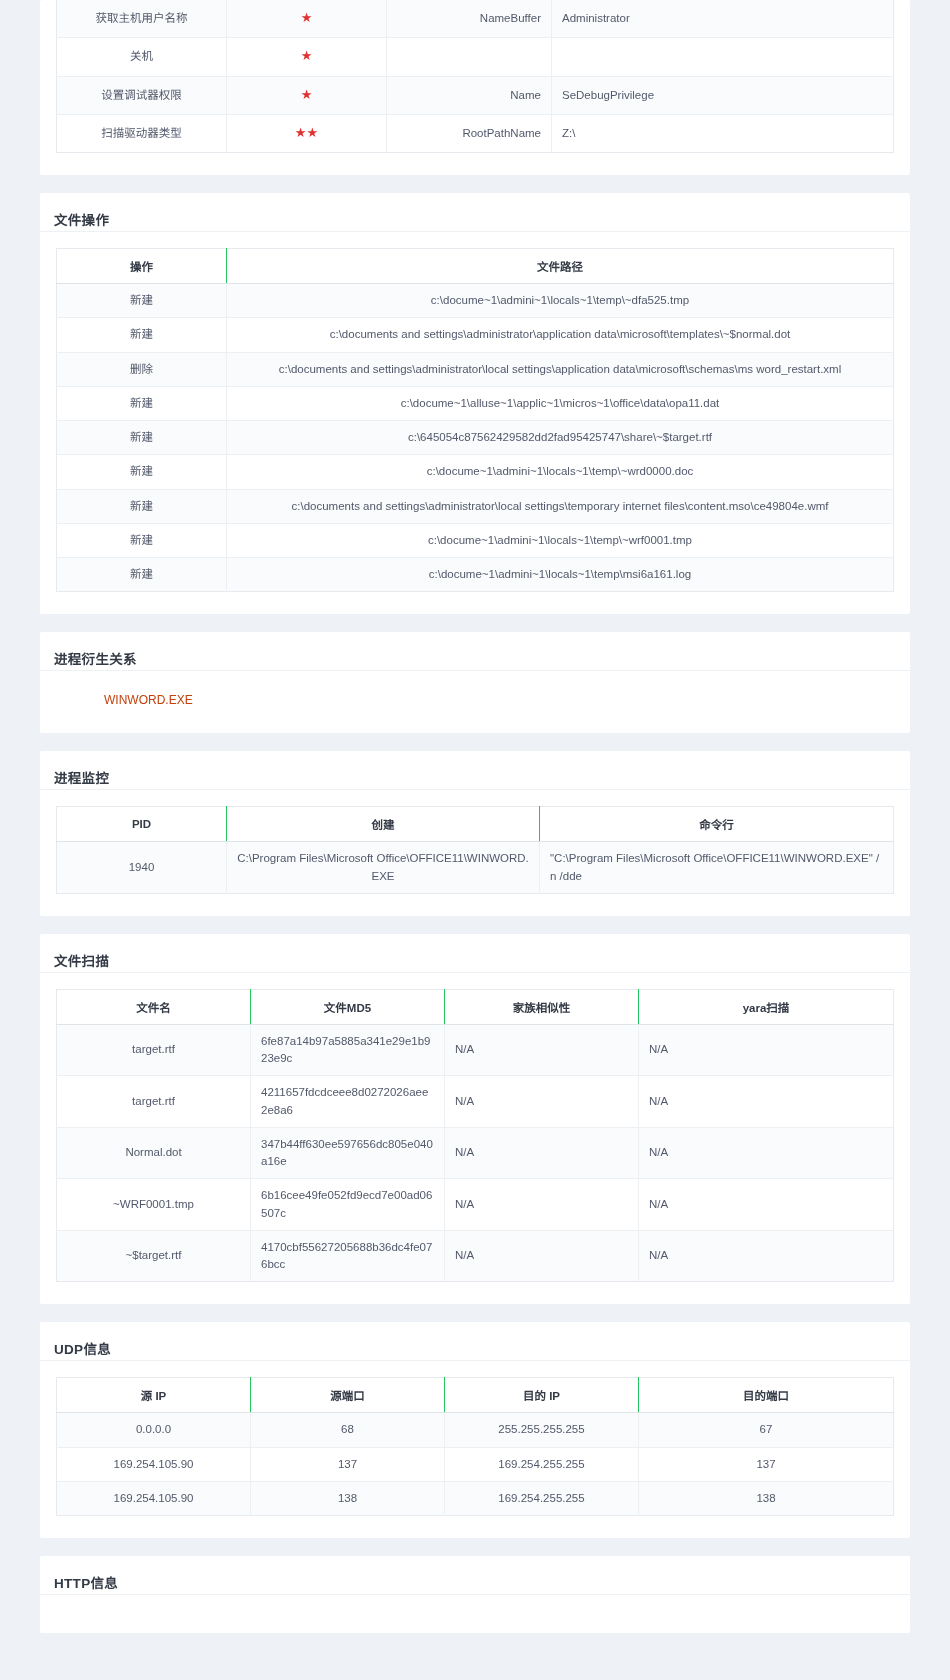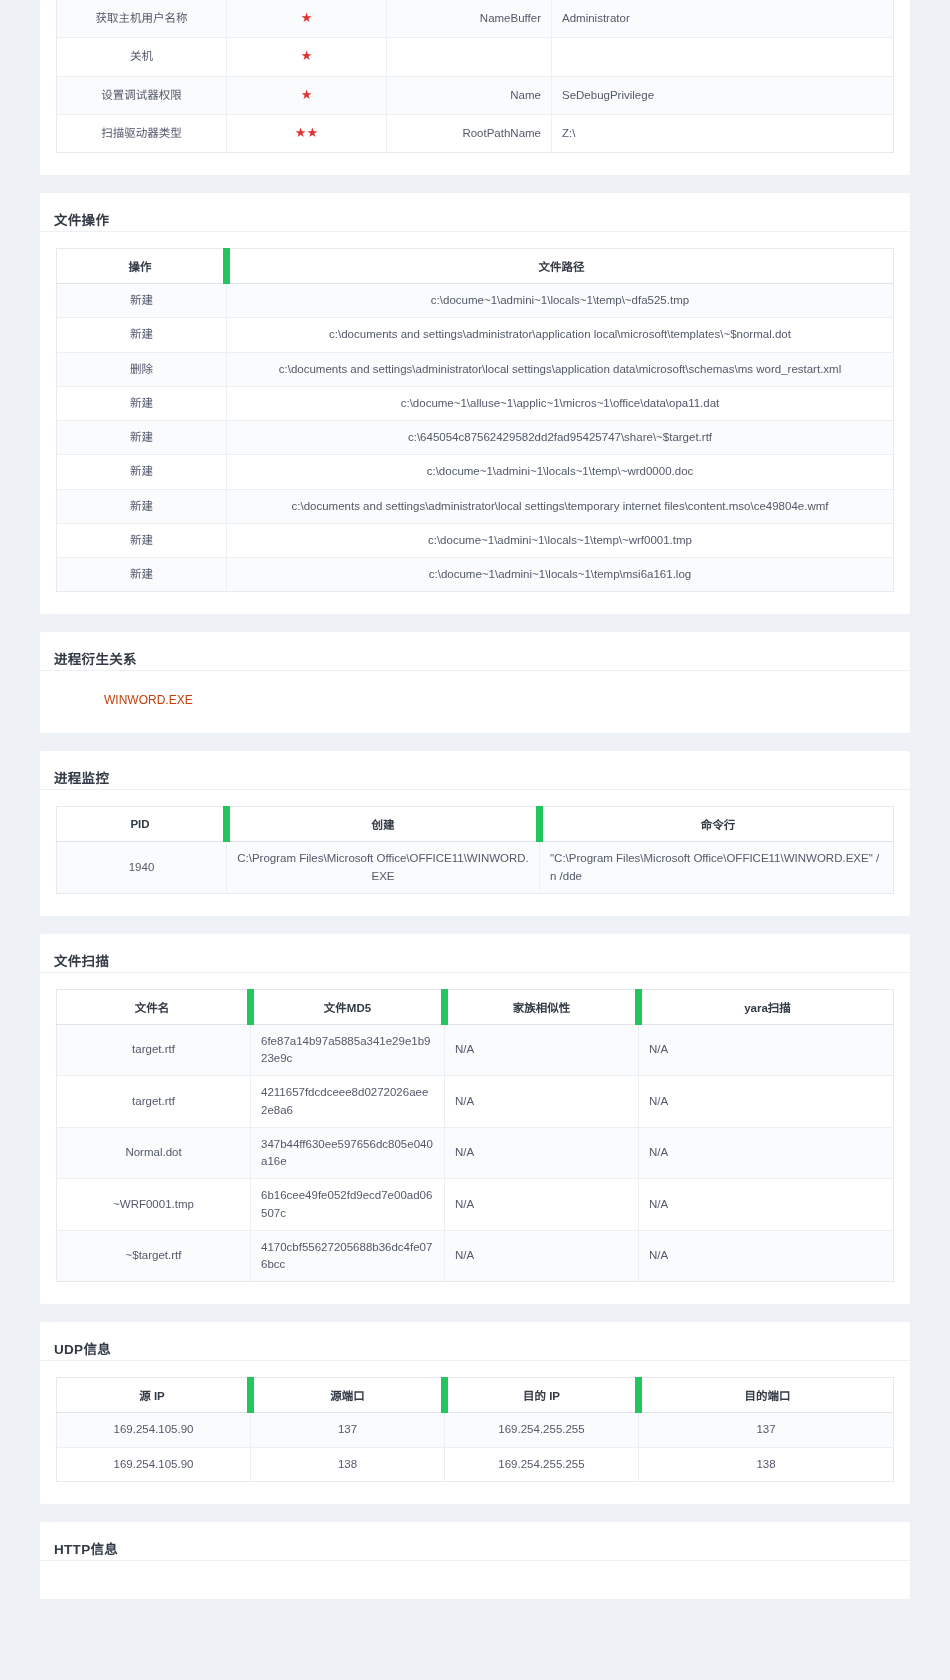--- a/index.html
+++ b/index.html
@@ -50,21 +50,21 @@
     font-size: 11.5px;
     table-layout: fixed;
   }
   table.grid th {
     background: #ffffff;
     color: #333a45;
     font-weight: bold;
     font-size: 11.5px;
     text-align: center;
     padding: 9px 8px;
-    border-right: 7px solid #22c55e;
+    border-right: 1px solid #22c55e;
     border-bottom: 1px solid #dfe4e9;
     white-space: nowrap;
   }
   table.grid th:last-child { border-right: none; }
   table.grid td {
     padding: 8px 10px;
     border-right: 1px solid #edf0f3;
     border-bottom: 1px solid #edf0f3;
     color: #52596b;
     font-size: 11.5px;
@@ -147,21 +147,21 @@
             <th>文件路径</th>
           </tr>
         </thead>
         <tbody>
           <tr>
               <td class="c">新建</td>
               <td class="c">c:\docume~1\admini~1\locals~1\temp\~dfa525.tmp</td>
             </tr>
           <tr>
               <td class="c">新建</td>
-              <td class="c">c:\documents and settings\administrator\application local\microsoft\templates\~$normal.dot</td>
+              <td class="c">c:\documents and settings\administrator\application data\microsoft\templates\~$normal.dot</td>
             </tr>
           <tr>
               <td class="c">删除</td>
               <td class="c">c:\documents and settings\administrator\local settings\application data\microsoft\schemas\ms word_restart.xml</td>
             </tr>
           <tr>
               <td class="c">新建</td>
               <td class="c">c:\docume~1\alluse~1\applic~1\micros~1\office\data\opa11.dat</td>
             </tr>
           <tr>
@@ -281,20 +281,26 @@
         <thead>
           <tr>
             <th style="width:194px">源 IP</th>
             <th style="width:194px">源端口</th>
             <th style="width:194px">目的 IP</th>
             <th>目的端口</th>
           </tr>
         </thead>
         <tbody>
           <tr>
+              <td class="c">0.0.0.0</td>
+              <td class="c">68</td>
+              <td class="c">255.255.255.255</td>
+              <td class="c">67</td>
+            </tr>
+          <tr>
               <td class="c">169.254.105.90</td>
               <td class="c">137</td>
               <td class="c">169.254.255.255</td>
               <td class="c">137</td>
             </tr>
           <tr>
               <td class="c">169.254.105.90</td>
               <td class="c">138</td>
               <td class="c">169.254.255.255</td>
               <td class="c">138</td>

